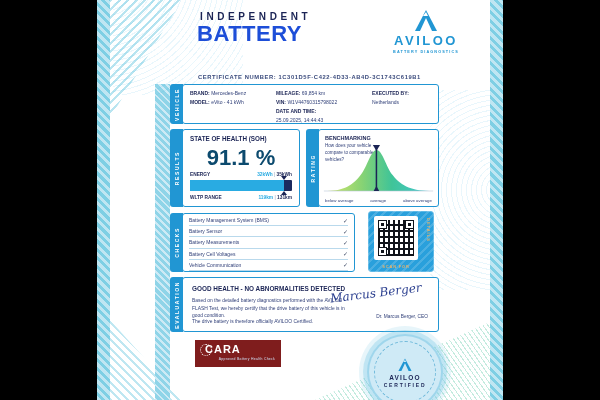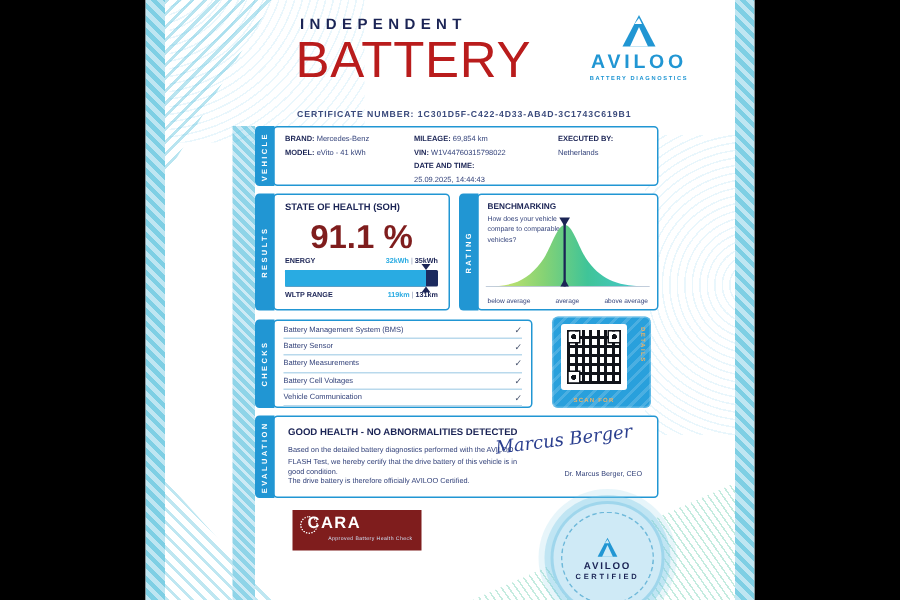--- a/index.html
+++ b/index.html
@@ -21,21 +21,21 @@
   .waves { position:absolute; left:16px; top:0; width:130px; height:95px;
     background:repeating-radial-gradient(circle at -10% -30%, rgba(41,171,226,.10) 0 1px, transparent 1px 5px); }
   .waves2 { position:absolute; right:13px; top:90px; width:60px; height:200px;
     background:repeating-radial-gradient(circle at 120% 50%, rgba(41,171,226,.10) 0 1px, transparent 1px 5px); }
   .fan { position:absolute; right:13px; bottom:0; width:175px; height:78px;
     background:repeating-linear-gradient(55deg, rgba(60,190,150,.30) 0 1px, transparent 1px 4px);
     clip-path:polygon(0 100%,100% 0,100% 100%); }
 
   
   .kicker { position:absolute; left:103px; top:11px; font-size:10px; font-weight:700; letter-spacing:3.6px; color:#1b2455; }
-  .t1 { position:absolute; left:100px; top:23px; font-size:34px; font-weight:400; color:#b91c1c; line-height:1; letter-spacing:.5px; }
+  .t1 { position:absolute; left:100px; top:23px; font-size:22px; font-weight:700; color:#1d4ed8; line-height:1; letter-spacing:.5px; }
   .t2 { position:absolute; left:100px; top:49px; font-size:27px; font-weight:800; color:#1b2455; line-height:1; letter-spacing:.5px; }
   .certnum { position:absolute; left:101px; top:74px; font-size:5.8px; font-weight:600; letter-spacing:.6px; color:#3a4a7c; }
   .logo { position:absolute; left:286px; top:8px; width:86px; text-align:center; }
   .logo .mark { display:block; margin:0 auto; }
   .logo .word { font-size:13px; font-weight:800; letter-spacing:2.5px; color:#2196d3; margin-top:1px; }
   .logo .tag { font-size:3.8px; font-weight:700; letter-spacing:1.1px; color:#2196d3; margin-top:2px; }
 
   
   .sec { position:absolute; border:1.2px solid #2196d3; border-radius:3px; background:#fff; }
   .tab { position:absolute; left:-13px; top:-1.2px; bottom:-1.2px; width:13px; background:#2196d3;
@@ -44,21 +44,21 @@
 
   
   .sec-vehicle { left:85px; top:84px; width:257px; height:40px; }
   .veh-cols { display:flex; padding:4px 7px; font-size:5px; line-height:1.8; color:#33427a; }
   .veh-cols .c1 { width:86px; } .veh-cols .c2 { width:96px; } .veh-cols .c3 { flex:1; }
   .lbl { font-weight:700; color:#1b2455; }
 
   
   .sec-results { left:85px; top:129px; width:118px; height:78px; }
   .soh-label { position:absolute; left:7px; top:5px; font-size:6.3px; font-weight:700; color:#1b2455; }
-  .soh-value { position:absolute; left:0; right:0; top:15px; text-align:center; font-size:22px; font-weight:800; color:#7f1d1d; }
+  .soh-value { position:absolute; left:0; right:0; top:15px; text-align:center; font-size:22px; font-weight:800; color:#0c4a6e; }
   .meter-row { position:absolute; left:7px; right:7px; font-size:4.8px; font-weight:700; color:#1b2455; display:flex; justify-content:space-between; }
   .row-energy { top:42px; } .row-wltp { top:65px; }
   .vals { font-weight:400; }
   .v-cur { color:#29abe2; font-weight:700; } .v-sep { color:#8a97b5; } .v-tot { color:#1b2455; font-weight:700; }
   .bar { position:absolute; left:7px; right:7px; top:50px; height:11px; background:#1b2a5e; border-radius:1px; }
   .bar-fill { position:absolute; left:0; top:0; bottom:0; background:#29abe2; }
   .bar-marker-top, .bar-marker-bot { position:absolute; width:0; height:0; transform:translateX(-50%);
     border-left:3px solid transparent; border-right:3px solid transparent; }
   .bar-marker-top { top:-4px; border-top:4px solid #1b2455; }
   .bar-marker-bot { bottom:-4px; border-bottom:4px solid #1b2455; }

